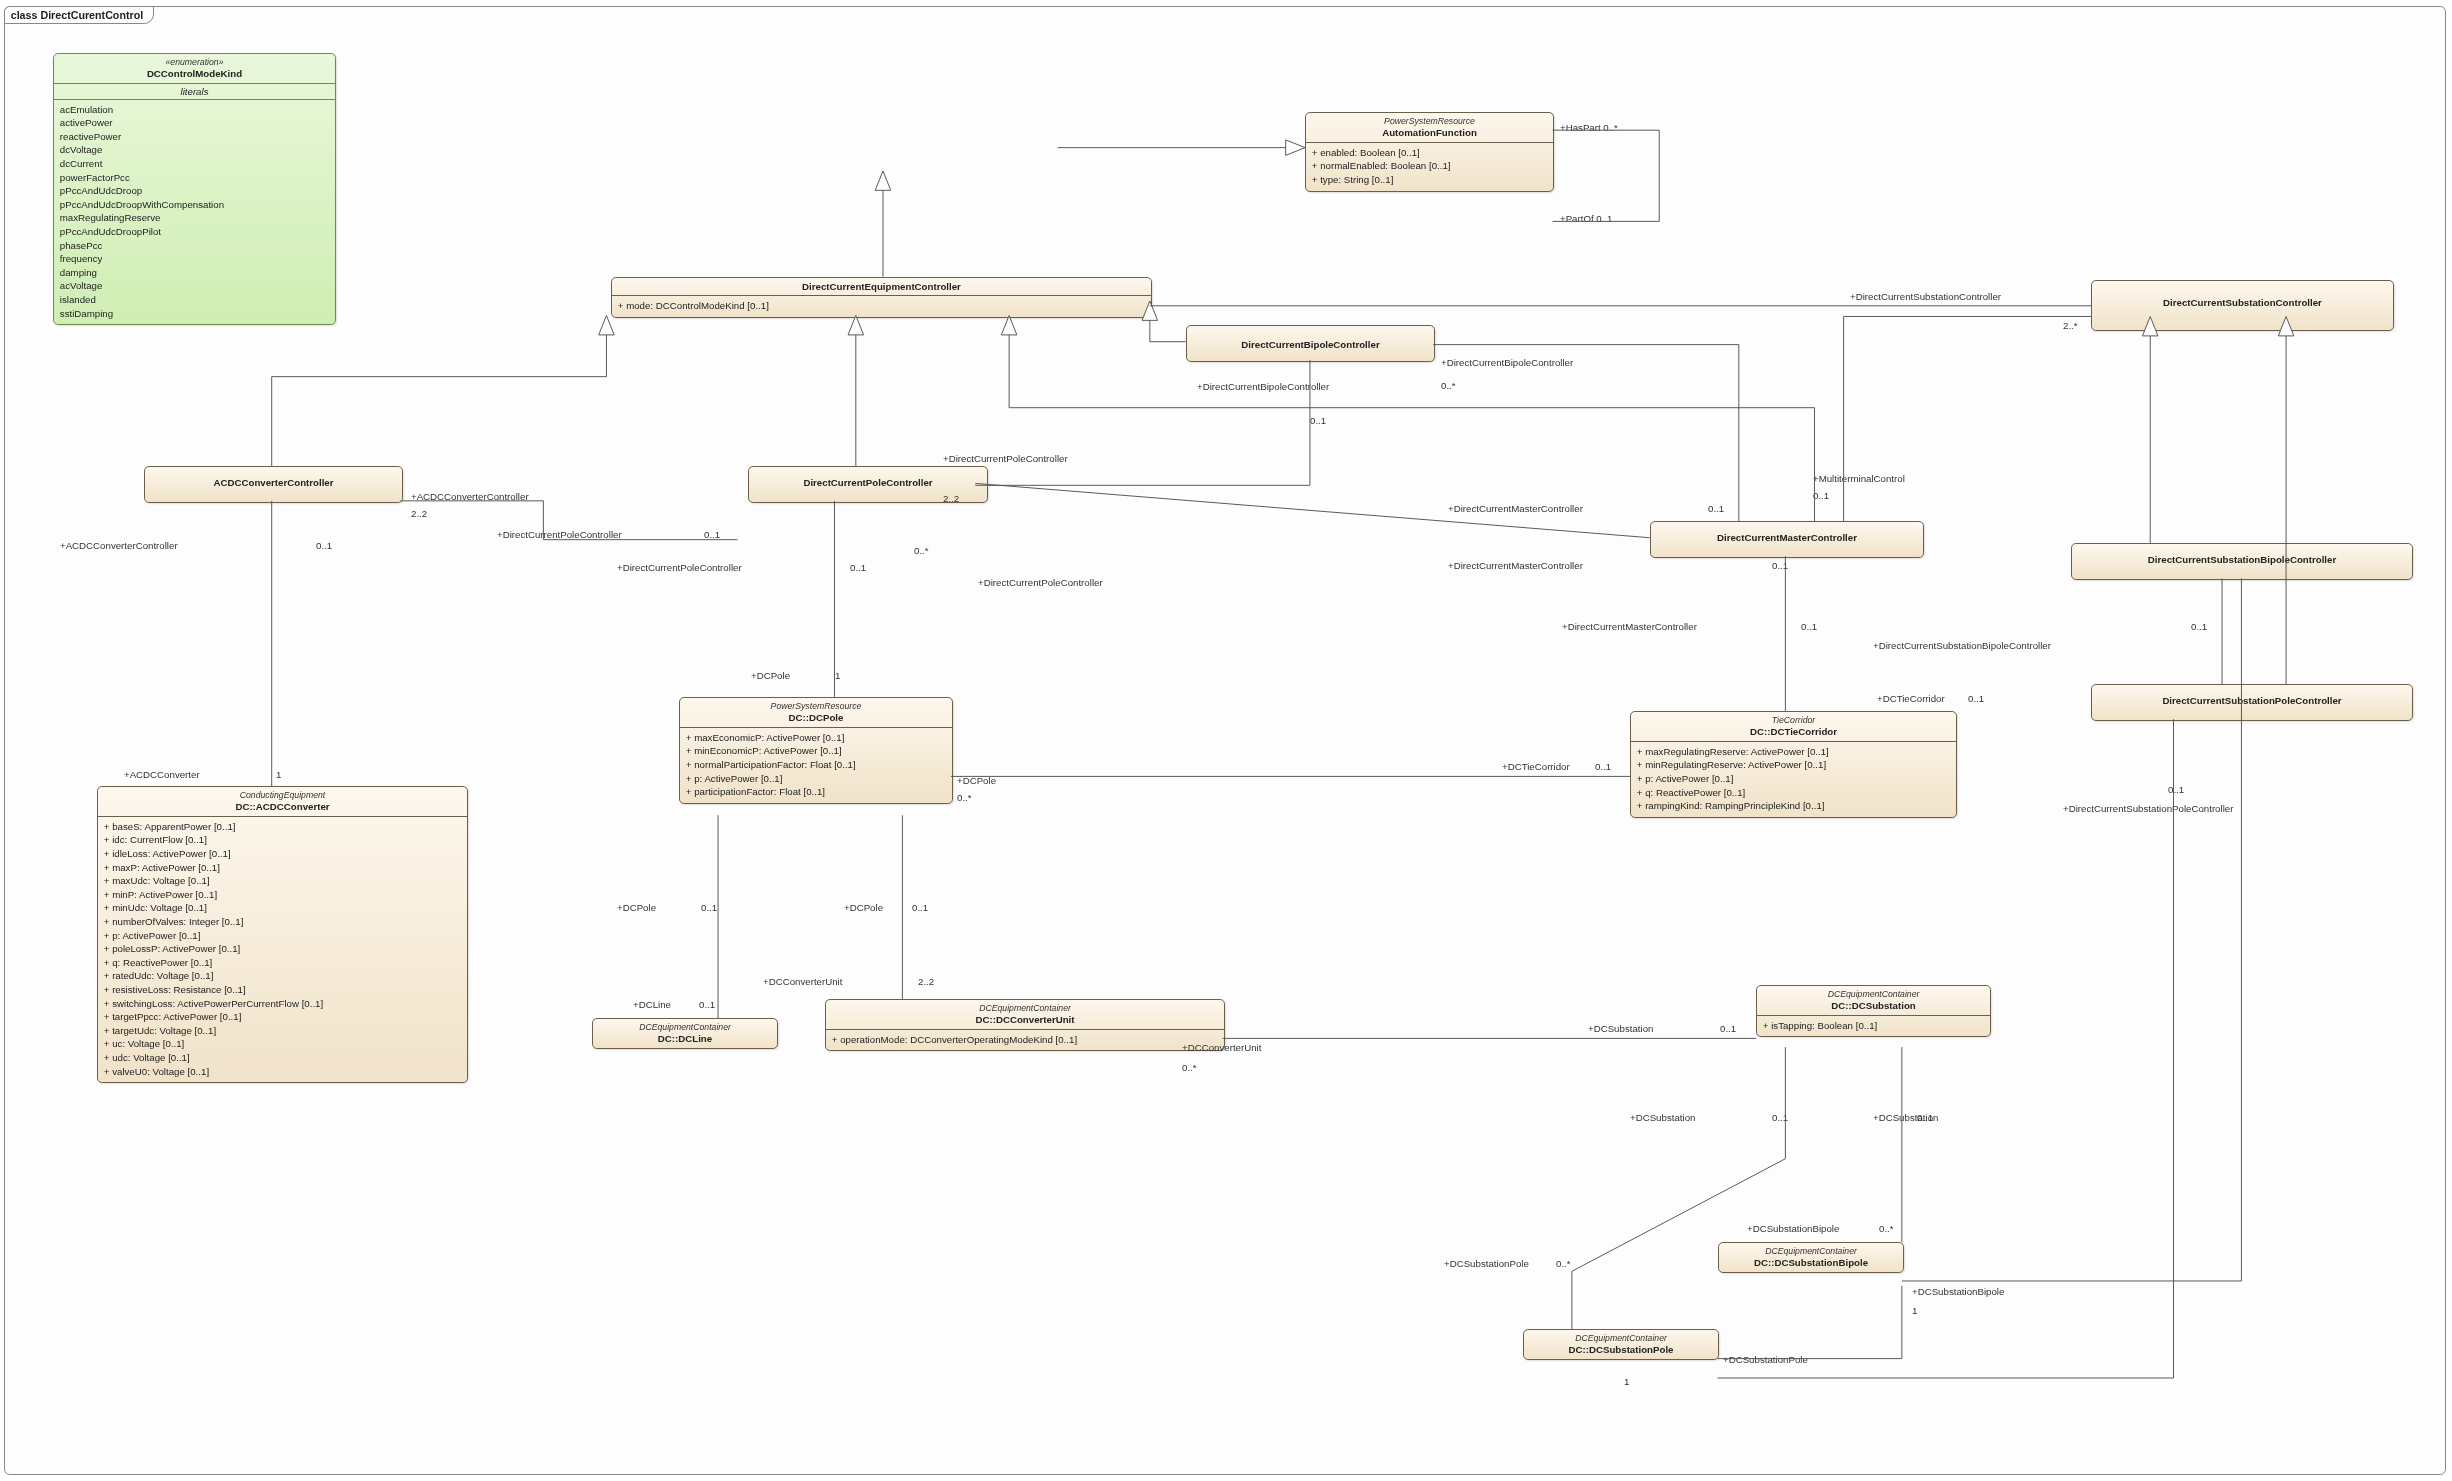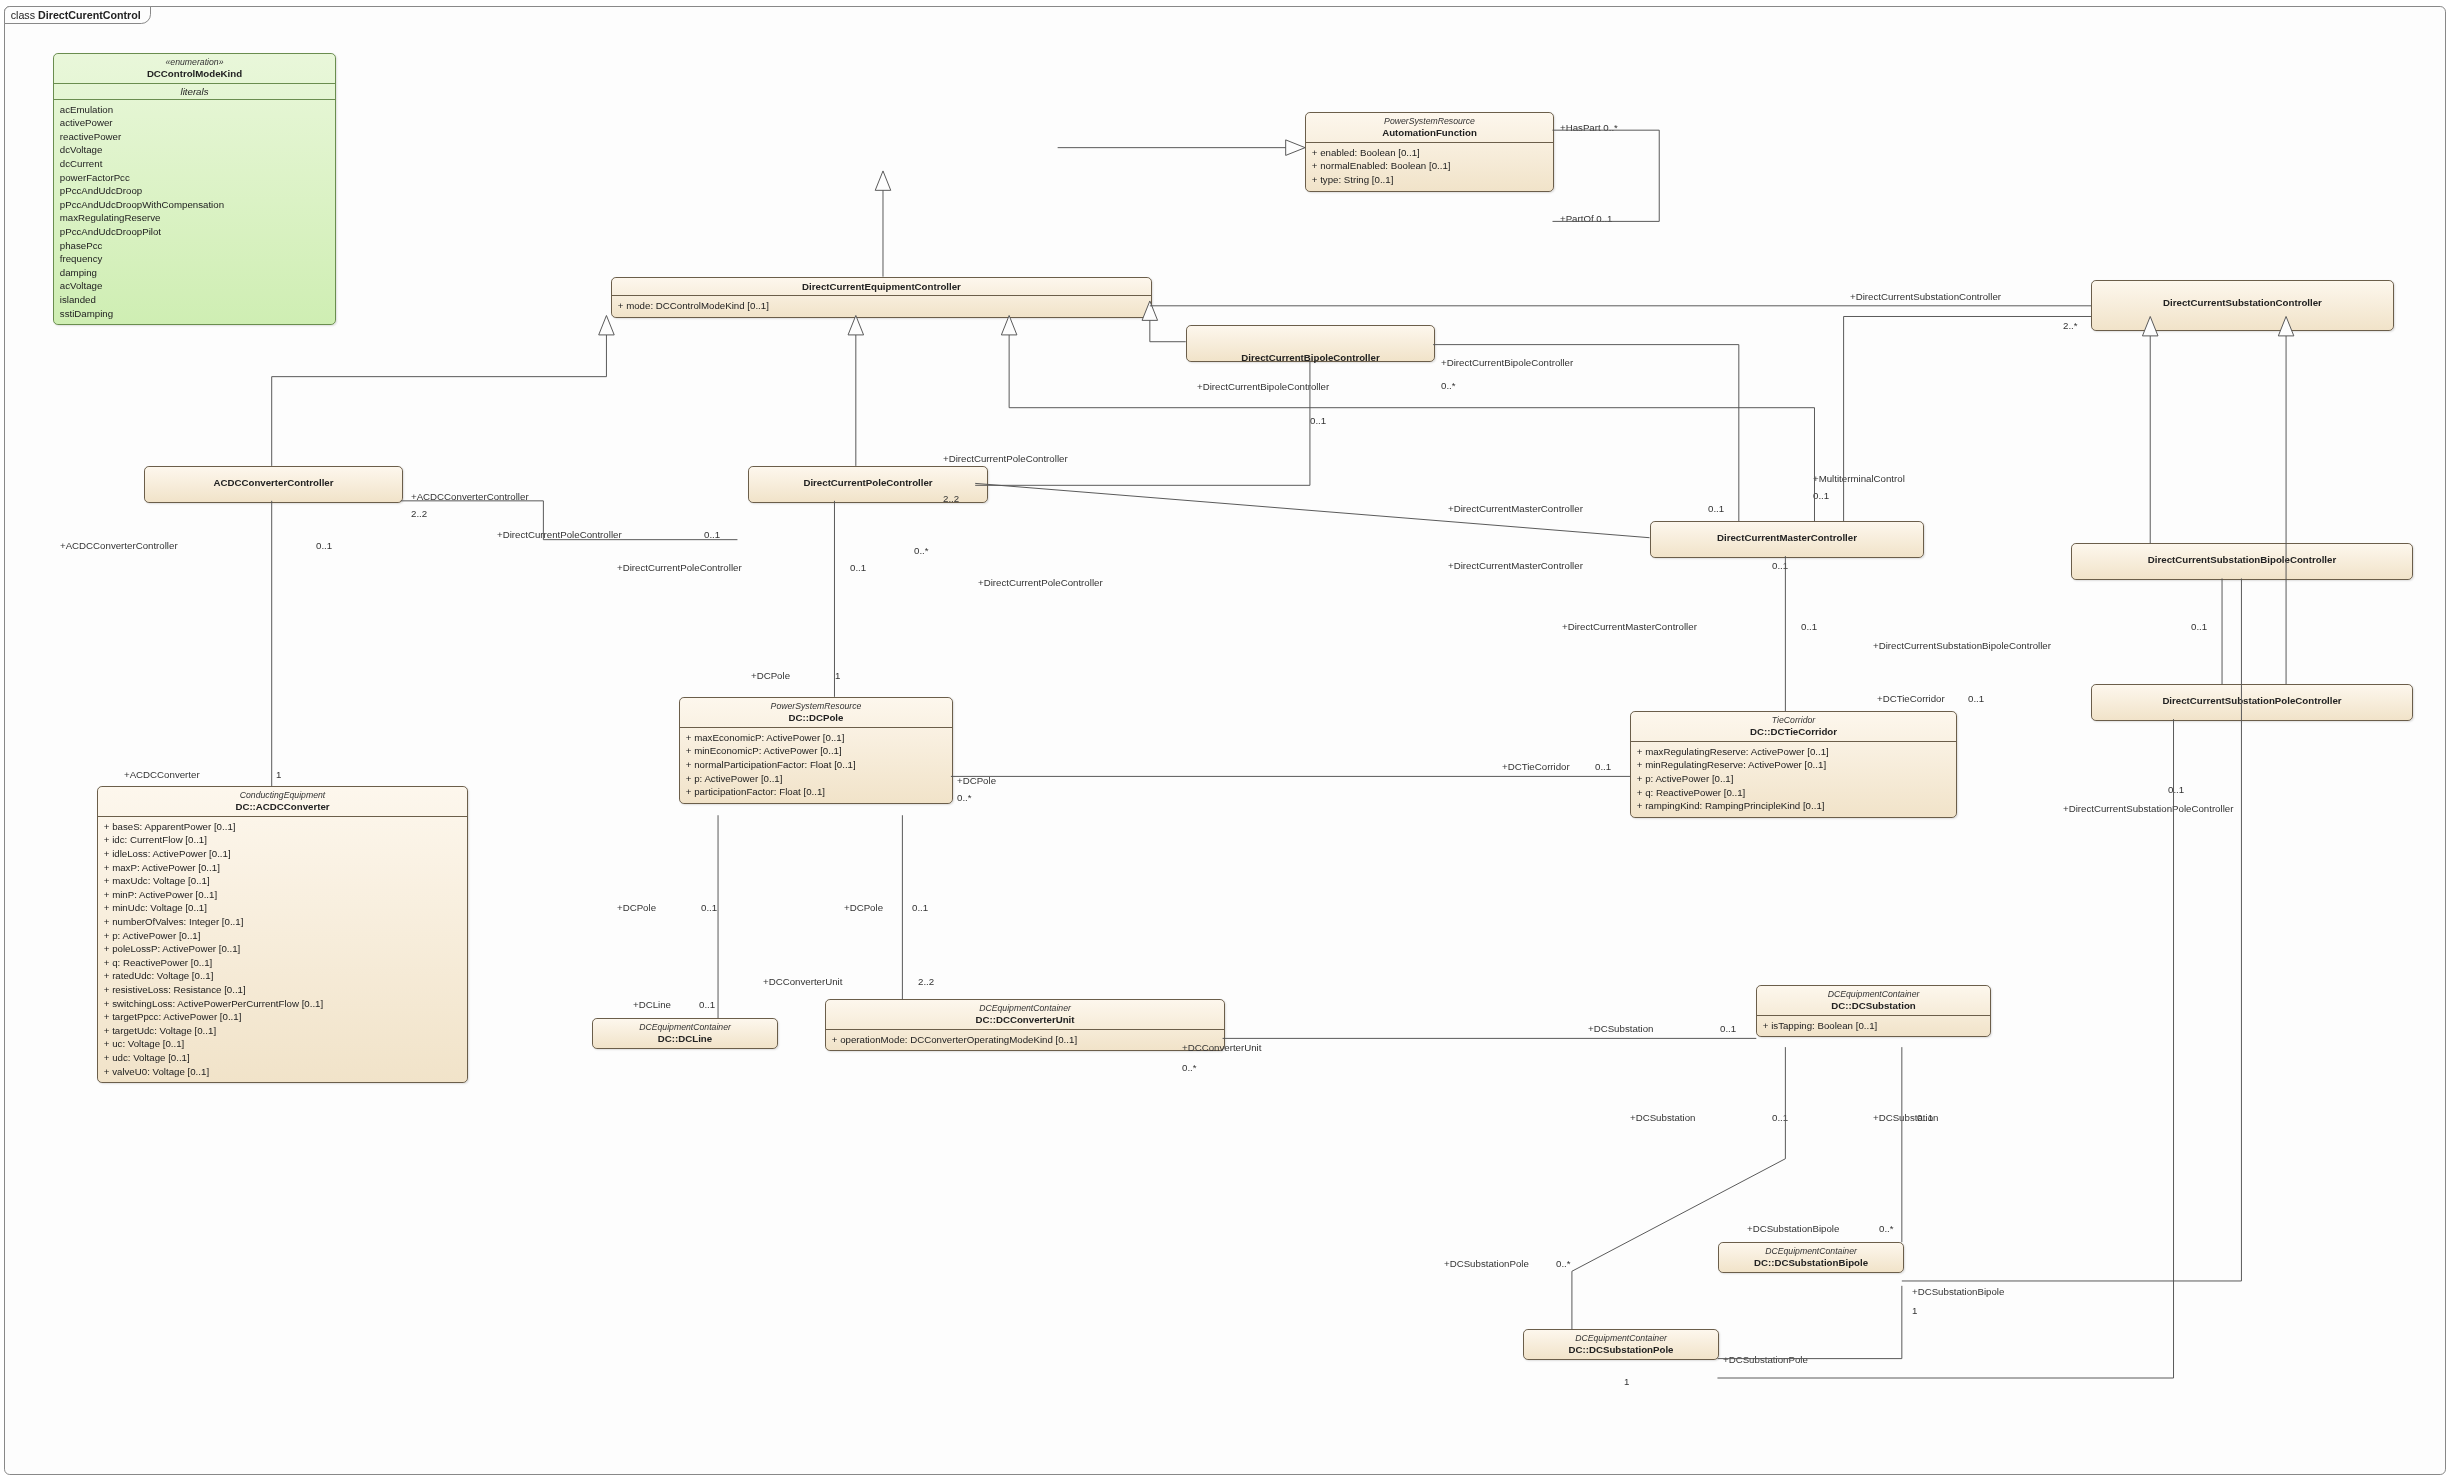--- a/index.html
+++ b/index.html
@@ -28,21 +28,21 @@
     top: -1px;
     left: -1px;
     border: 1px solid #888;
     border-top-left-radius: 5.8px;
     border-bottom-right-radius: 9.7px;
     background: #fdfdfd;
     padding: 1.9px 9.7px 1.9px 5.8px;
     font-weight: bold;
     font-size: 10.7px;
   }
-  .frame-tab .kw { font-weight: normal; }
+  .frame-tab .kw { font-weight: bold; }
   
   .cbox {
     position: absolute;
     border: 1px solid #6b5e4a;
     background: linear-gradient(180deg, #fdf7ed 0%, #f1e3c9 100%);
     border-radius: 4.9px;
     box-shadow: 1px 1px 1.9px rgba(0,0,0,0.12);
     font-size: 9.7px;
   }
   .cbox .chead {
@@ -163,21 +163,21 @@
   <div class="cbox" style="left:611px; top:277px; width:539px;">
     <div class="chead">
       <div class="cname">DirectCurrentEquipmentController</div>
     </div>
     <div class="cbody">
       <div class="attr">+  mode: DCControlModeKind [0..1]</div>
     </div>
   </div>
 
   <div class="cbox" style="left:1186px; top:325px; width:247px; height:35px;">
-    <div class="chead" style="border-bottom:none; padding-top:26px; padding-bottom:9.7px;">
+    <div class="chead" style="border-bottom:none; padding-top:13px; padding-bottom:9.7px;">
       <div class="cname">DirectCurrentBipoleController</div>
     </div>
   </div>
 
   <div class="cbox" style="left:2091px; top:268px; width:301px; height:49px;margin-top:12px;">
     <div class="chead" style="border-bottom:none; padding-top:15.5px; padding-bottom:15.5px;">
       <div class="cname">DirectCurrentSubstationController</div>
     </div>
   </div>
 

